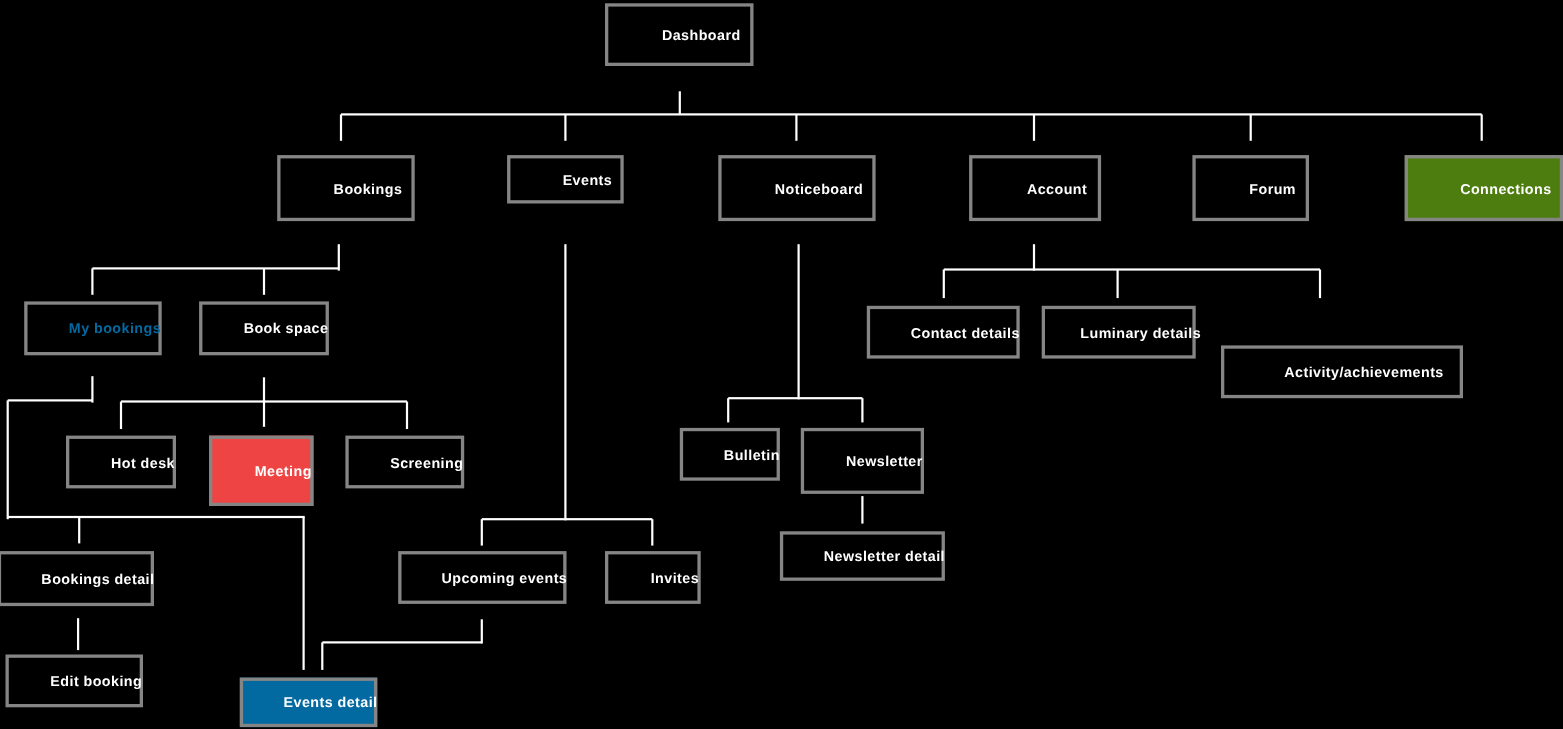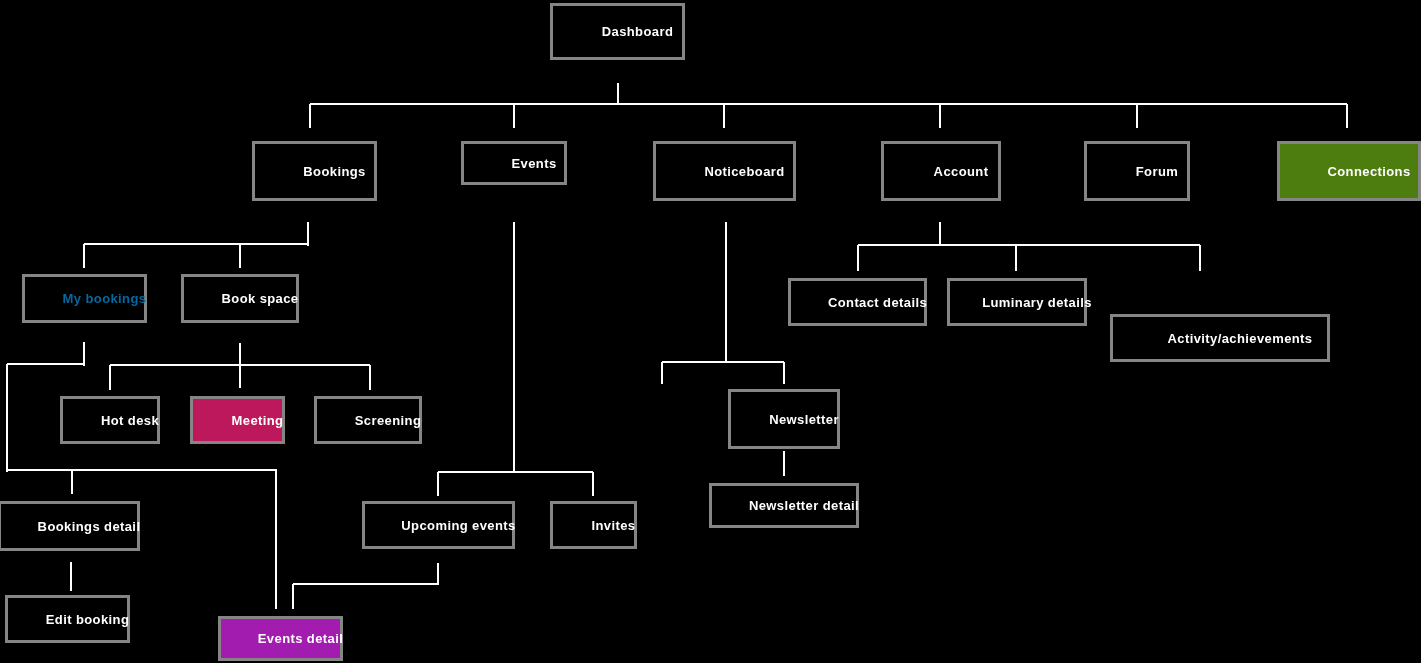--- a/index.html
+++ b/index.html
@@ -114,40 +114,43 @@
     </div>
     <div class="node" style="left: 947px; top: 278px; width: 140px; height: 48px; border-color: rgb(133, 133, 133); background: rgb(0, 0, 0);">
       <span class="node-label" style="color: rgb(255, 255, 255);">Luminary details</span>
     </div>
     <div class="node" style="left: 1110px; top: 278px; width: 220px; height: 48px; border-color: rgb(133, 133, 133); background: rgb(0, 0, 0); margin-top: 36px;">
       <span class="node-label" style="color: rgb(255, 255, 255);">Activity/achievements</span>
     </div>
     <div class="node" style="left: 60px; top: 396px; width: 100px; height: 48px; border-color: rgb(133, 133, 133); background: rgb(0, 0, 0);">
       <span class="node-label" style="color: rgb(255, 255, 255);">Hot desk</span>
     </div>
-    <div class="node" style="left: 190px; top: 396px; width: 95px; height: 48px; border-color: rgb(133, 133, 133); background: #be185d;">
+    <div class="node" style="left: 190px; top: 396px; width: 95px; height: 64px; border-color: rgb(133, 133, 133); background: #ef4444;">
       <span class="node-label" style="color: rgb(255, 255, 255);">Meeting</span>
     </div>
     <div class="node" style="left: 314px; top: 396px; width: 108px; height: 48px; border-color: rgb(133, 133, 133); background: rgb(0, 0, 0);">
       <span class="node-label" style="color: rgb(255, 255, 255);">Screening</span>
+    </div>
+    <div class="node" style="left: 618px; top: 389px; width: 91px; height: 48px; border-color: rgb(133, 133, 133); background: rgb(0, 0, 0);">
+      <span class="node-label" style="color: rgb(255, 255, 255);">Bulletin</span>
     </div>
     <div class="node" style="left: 728px; top: 389px; width: 112px; height: 60px; border-color: rgb(133, 133, 133); background: rgb(0, 0, 0);">
       <span class="node-label" style="color: rgb(255, 255, 255);">Newsletter</span>
     </div>
     <div class="node" style="left: 362px; top: 501px; width: 153px; height: 48px; border-color: rgb(133, 133, 133); background: rgb(0, 0, 0);">
       <span class="node-label" style="color: rgb(255, 255, 255);">Upcoming events</span>
     </div>
     <div class="node" style="left: 550px; top: 501px; width: 87px; height: 48px; border-color: rgb(133, 133, 133); background: rgb(0, 0, 0);">
       <span class="node-label" style="color: rgb(255, 255, 255);">Invites</span>
     </div>
     <div class="node" style="left: -2px; top: 501px; width: 142px; height: 50px; border-color: rgb(133, 133, 133); background: rgb(0, 0, 0);">
       <span class="node-label" style="color: rgb(255, 255, 255);">Bookings detail</span>
     </div>
     <div class="node" style="left: 709px; top: 483px; width: 150px; height: 45px; border-color: rgb(133, 133, 133); background: rgb(0, 0, 0);">
       <span class="node-label" style="color: rgb(255, 255, 255);">Newsletter detail</span>
     </div>
     <div class="node" style="left: 5px; top: 595px; width: 125px; height: 48px; border-color: rgb(133, 133, 133); background: rgb(0, 0, 0);">
       <span class="node-label" style="color: rgb(255, 255, 255);">Edit booking</span>
     </div>
-    <div class="node" style="left: 218px; top: 616px; width: 125px; height: 45px; border-color: rgb(133, 133, 133); background: #a21caf;">
+    <div class="node" style="left: 218px; top: 616px; width: 125px; height: 45px; border-color: rgb(133, 133, 133); background: #0369a1;">
       <span class="node-label" style="color: rgb(255, 255, 255);">Events detail</span>
     </div>
   </div>
 
 </body></html>

